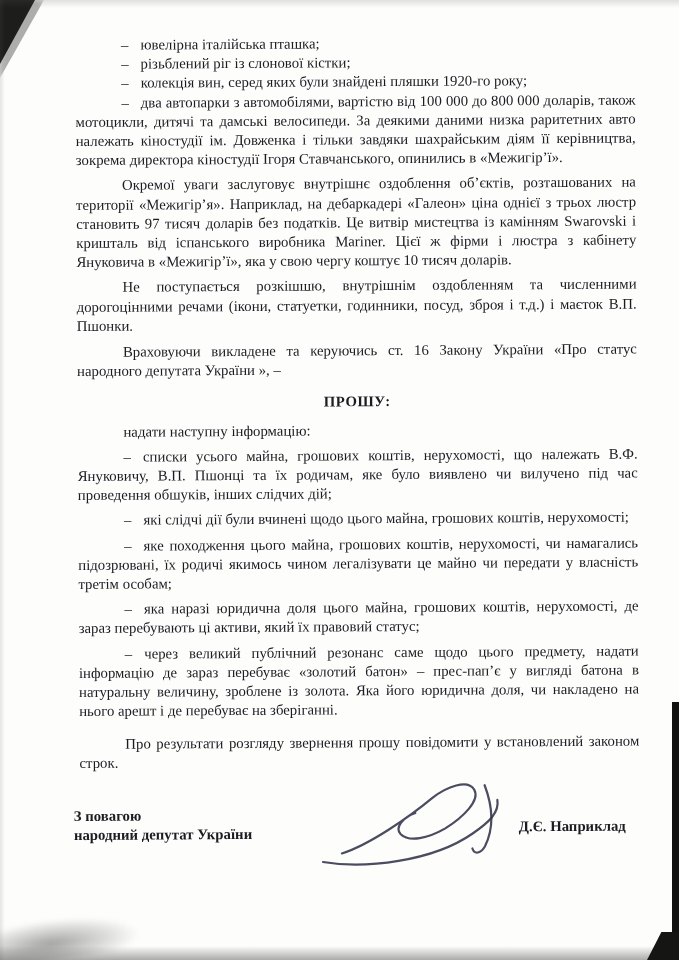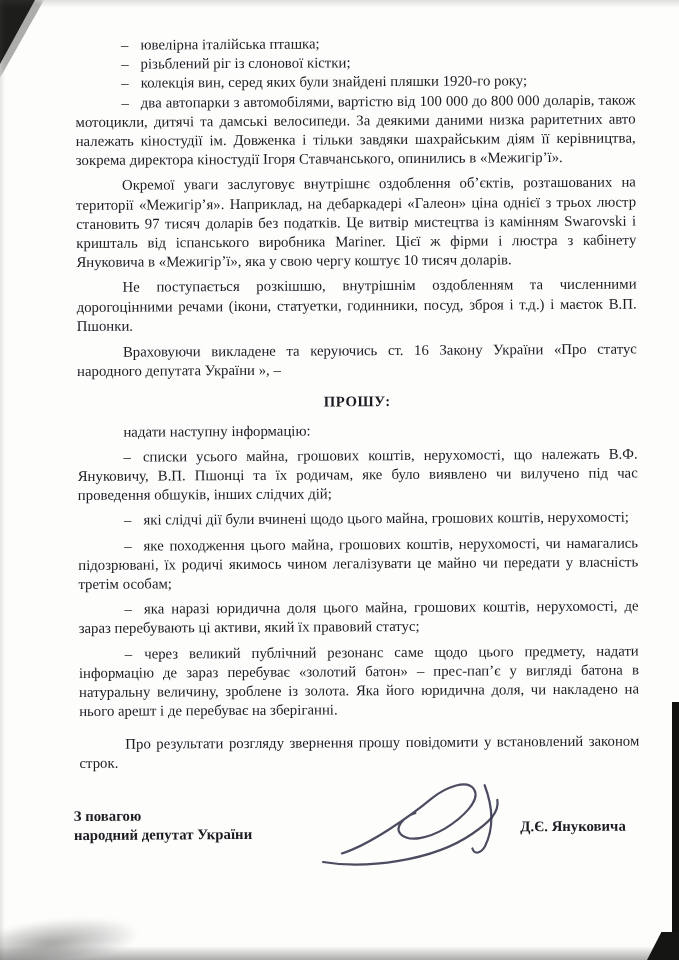--- a/index.html
+++ b/index.html
@@ -147,21 +147,21 @@
     <div class="sign-row">
       <div class="sign-left">
         <p>З повагою</p>
         <p>народний депутат України</p>
       </div>
       <svg class="sig-svg" viewBox="0 0 200 95" aria-hidden="true">
         <path d="M22 78 C 48 70, 86 44, 108 26 C 122 15, 142 8, 148 18 C 154 28, 138 44, 120 55 C 104 64, 86 68, 78 60 C 72 54, 80 44, 92 40"></path>
         <path d="M4 86 C 44 93, 108 86, 146 60 C 162 49, 172 40, 170 28"></path>
         <path d="M158 14 C 164 30, 168 52, 158 72 C 154 79, 148 80, 146 74"></path>
       </svg>
-      <div class="sign-name">Д.Є. Януковича</div>
+      <div class="sign-name">Д.Є. Наприклад</div>
     </div>
 
   </div>
 
   <div class="edge-right-bar"></div>
   <div class="smudge-bl"></div>
   <div class="edge-bottom"></div>
   <div class="corner-br"></div>
 
 </div>

